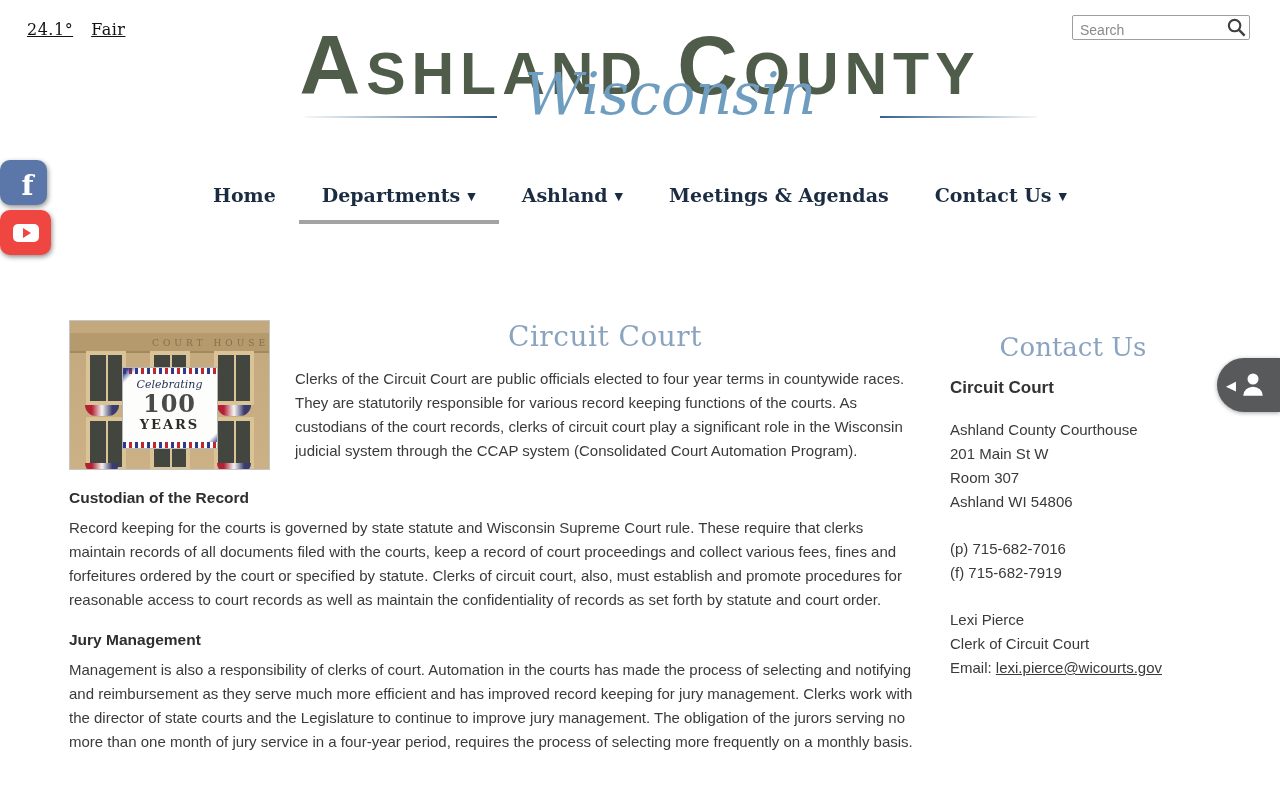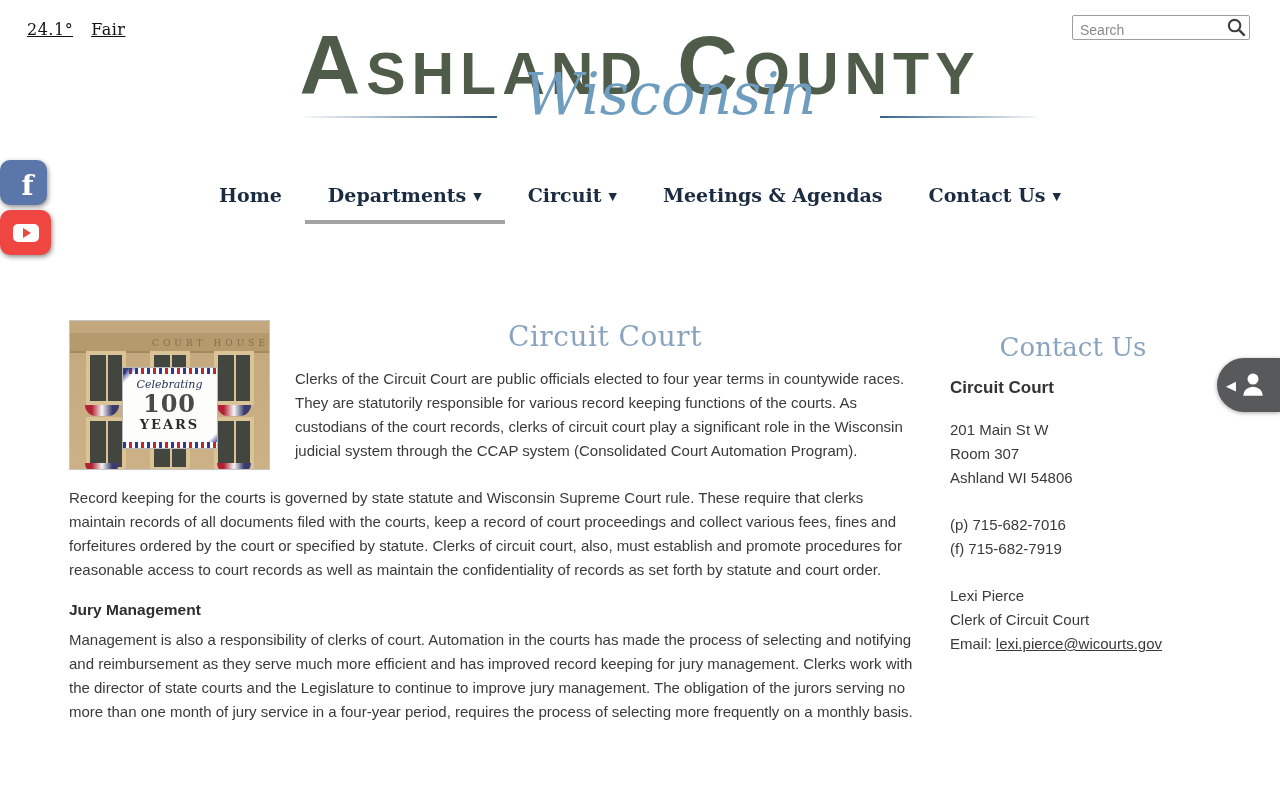--- a/index.html
+++ b/index.html
@@ -142,21 +142,21 @@
   <div class="rule rule-right"></div>
 
   <nav class="nav">
     <div class="nav-item">
       <span>Home</span>
     </div>
     <div class="nav-item active">
       <span>Departments</span><span class="nav-arrow">▼</span>
     </div>
     <div class="nav-item">
-      <span>Circuit</span><span class="nav-arrow">▼</span>
+      <span>Ashland</span><span class="nav-arrow">▼</span>
     </div>
     <div class="nav-item">
       <span>Meetings &amp; Agendas</span>
     </div>
     <div class="nav-item">
       <span>Contact Us</span><span class="nav-arrow">▼</span>
     </div>
   </nav>
 
   <div class="social">
@@ -193,32 +193,34 @@
         <div class="ban-l3">YEARS</div>
       </div>
     </div>
     <div class="intro-right">
       <h1 class="page-title">Circuit Court</h1>
       <p class="body-text">Clerks of the Circuit Court are public officials elected to four year terms in countywide races. They are statutorily responsible for various record keeping functions of the courts. As custodians of the court records, clerks of circuit court play a significant role in the Wisconsin judicial system through the CCAP system (Consolidated Court Automation Program).</p>
     </div>
   </div>
 
   <div class="section">
+    <h3>Custodian of the Record</h3>
     <p class="body-text">Record keeping for the courts is governed by state statute and Wisconsin Supreme Court rule. These require that clerks maintain records of all documents filed with the courts, keep a record of court proceedings and collect various fees, fines and forfeitures ordered by the court or specified by statute. Clerks of circuit court, also, must establish and promote procedures for reasonable access to court records as well as maintain the confidentiality of records as set forth by statute and court order.</p>
   </div>
 
   <div class="section">
     <h3>Jury Management</h3>
     <p class="body-text">Management is also a responsibility of clerks of court. Automation in the courts has made the process of selecting and notifying and reimbursement as they serve much more efficient and has improved record keeping for jury management. Clerks work with the director of state courts and the Legislature to continue to improve jury management. The obligation of the jurors serving no more than one month of jury service in a four-year period, requires the process of selecting more frequently on a monthly basis.</p>
   </div>
 </div>
 
 <div class="sidebar">
   <h2 class="sidebar-title">Contact Us</h2>
   <div class="sb-dept">Circuit Court</div>
+  <div class="sb-line">Ashland County Courthouse</div>
   <div class="sb-line">201 Main St W</div>
   <div class="sb-line">Room 307</div>
   <div class="sb-line">Ashland WI 54806</div>
   <div class="sb-gap"></div>
   <div class="sb-line">(p) 715-682-7016</div>
   <div class="sb-line">(f) 715-682-7919</div>
   <div class="sb-gap"></div>
   <div class="sb-line">Lexi Pierce</div>
   <div class="sb-line">Clerk of Circuit Court</div>
   <div class="sb-line">

